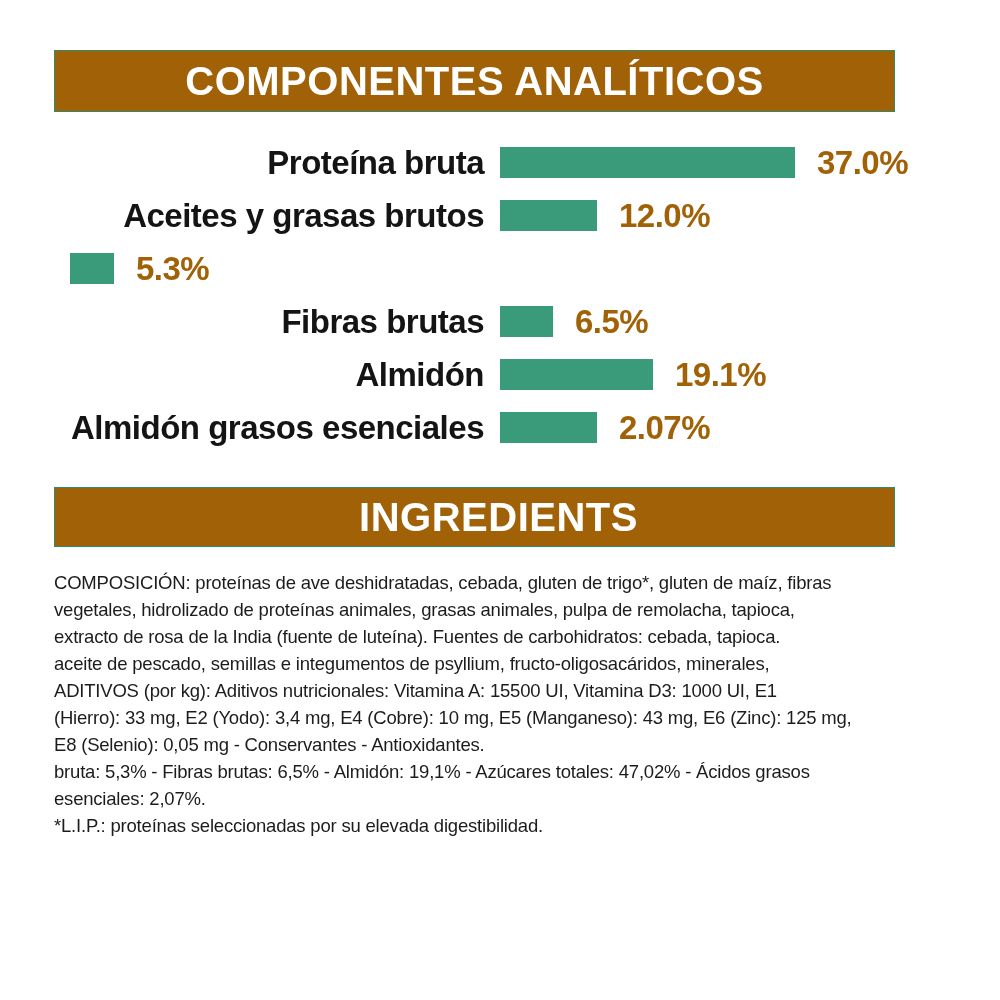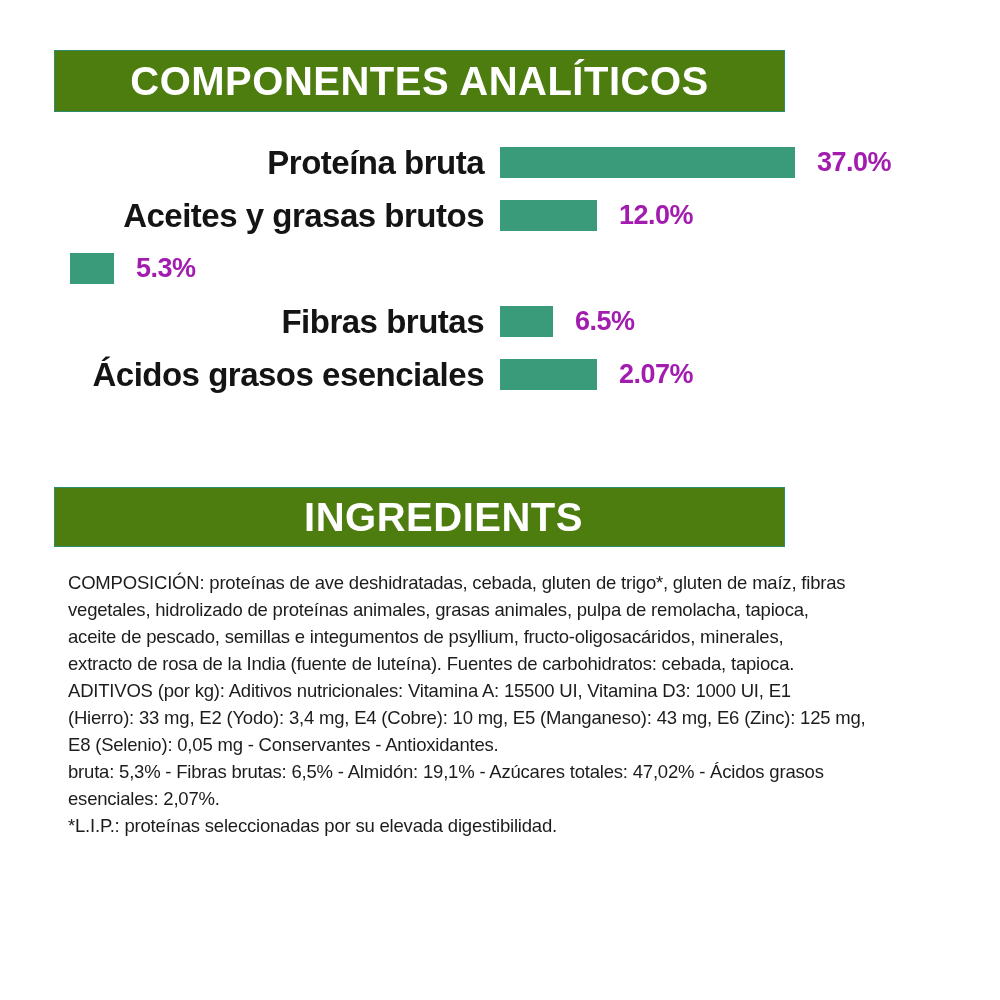--- a/index.html
+++ b/index.html
@@ -11,22 +11,22 @@
     position: relative;
     width: 1000px;
     height: 1000px;
     overflow: hidden;
     font-family: "Liberation Sans", sans-serif;
     color: #1c1c1c;
   }
   .banner {
     position: absolute;
     left: 54px;
-    width: 731px;
-    background: #4d7c0f;
+    width: 841px;
+    background: #a16207;
     border: 1px solid #2d8c69;
     box-sizing: border-box;
     display: flex;
     align-items: center;
     justify-content: center;
   }
   .banner--top { top: 50px; height: 62px; }
   .banner--ingredients { top: 487px; height: 60px; padding-left: 48px; }
   .banner__title {
     color: #ffffff;
@@ -58,28 +58,28 @@
   }
   .chart-row__bar {
     height: 31px;
     background: #3a9b7a;
     margin-left: 16px;
     flex: 0 0 auto;
   }
   .chart-row__value {
     margin-left: 22px;
     font-weight: bold;
-    font-size: 27px;
+    font-size: 33px;
     letter-spacing: -0.5px;
-    color: #a21caf;
+    color: #a16207;
     white-space: nowrap;
   }
   .text-block {
     position: absolute;
-    left: 68px;
+    left: 54px;
     top: 569px;
     width: 900px;
     font-size: 18.5px;
     letter-spacing: -0.2px;
     color: #1c1c1c;
   }
   .text-line {
     display: block;
     height: 27px;
     line-height: 27px;
@@ -111,37 +111,42 @@
     <div class="chart-row__bar" style="width: 44px;"></div>
     <div class="chart-row__value">5.3%</div>
   </div>
 
   <div class="chart-row">
     <div class="chart-row__label">Fibras brutas</div>
     <div class="chart-row__bar" style="width: 53px;"></div>
     <div class="chart-row__value">6.5%</div>
   </div>
 
+  <div class="chart-row">
+    <div class="chart-row__label">Almidón</div>
+    <div class="chart-row__bar" style="width: 153px;"></div>
+    <div class="chart-row__value">19.1%</div>
+  </div>
 
   <div class="chart-row">
-    <div class="chart-row__label">Ácidos grasos esenciales</div>
+    <div class="chart-row__label">Almidón grasos esenciales</div>
     <div class="chart-row__bar" style="width: 97px;"></div>
     <div class="chart-row__value">2.07%</div>
   </div>
 
 </div>
 
 <div class="banner banner--ingredients">
   <span class="banner__title">INGREDIENTS</span>
 </div>
 
 <div class="text-block">
   <span class="text-line">COMPOSICIÓN: proteínas de ave deshidratadas, cebada, gluten de trigo*, gluten de maíz, fibras</span>
   <span class="text-line">vegetales, hidrolizado de proteínas animales, grasas animales, pulpa de remolacha, tapioca,</span>
+  <span class="text-line">extracto de rosa de la India (fuente de luteína). Fuentes de carbohidratos: cebada, tapioca.</span>
   <span class="text-line">aceite de pescado, semillas e integumentos de psyllium, fructo-oligosacáridos, minerales,</span>
-  <span class="text-line">extracto de rosa de la India (fuente de luteína). Fuentes de carbohidratos: cebada, tapioca.</span>
   <span class="text-line">ADITIVOS (por kg): Aditivos nutricionales: Vitamina A: 15500 UI, Vitamina D3: 1000 UI, E1</span>
   <span class="text-line">(Hierro): 33 mg, E2 (Yodo): 3,4 mg, E4 (Cobre): 10 mg, E5 (Manganeso): 43 mg, E6 (Zinc): 125 mg,</span>
   <span class="text-line">E8 (Selenio): 0,05 mg - Conservantes - Antioxidantes.</span>
   <span class="text-line">bruta: 5,3% - Fibras brutas: 6,5% - Almidón: 19,1% - Azúcares totales: 47,02% - Ácidos grasos</span>
   <span class="text-line">esenciales: 2,07%.</span>
   <span class="text-line">*L.I.P.: proteínas seleccionadas por su elevada digestibilidad.</span>
 </div>
 
 </body></html>

